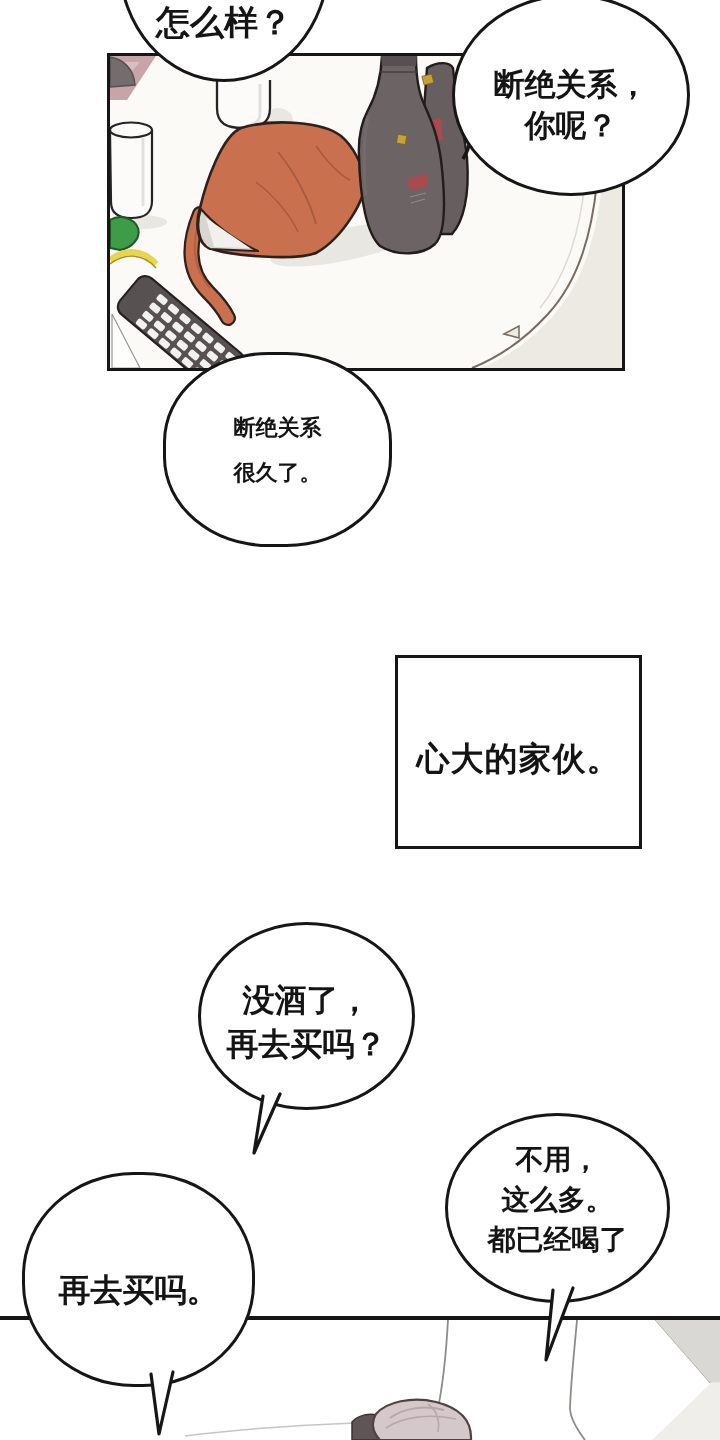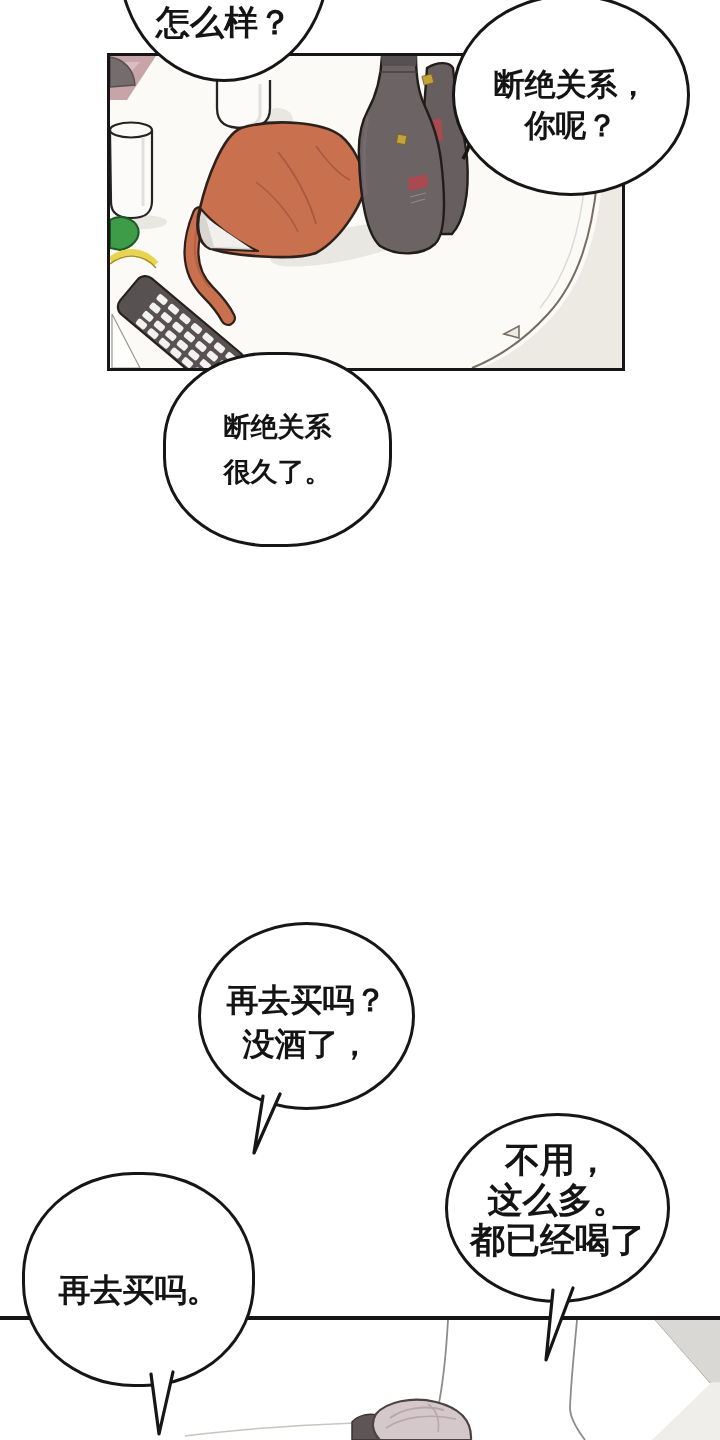--- a/index.html
+++ b/index.html
@@ -31,25 +31,25 @@
     position:absolute;background:#ffffff;border:3.5px solid #161616;
     display:flex;flex-direction:column;align-items:center;justify-content:center;
     text-align:center;z-index:2;box-sizing:border-box;font-weight:700;
   }
   .bubble .ln{display:block;white-space:nowrap;text-align:right;}
   #bubble-1{left:118px;top:-160px;width:212px;height:242px;border-radius:50%;
             justify-content:flex-end;padding-bottom:40px;font-size:34px;line-height:1;}
   #bubble-2{left:452px;top:-6px;width:238px;height:202px;border-radius:50%;
             font-size:31px;line-height:41px;padding-top:20px;}
   #bubble-3{left:163px;top:352px;width:229px;height:195px;border-radius:46%;
-            font-size:27px;line-height:45px;}
+            font-size:22px;line-height:45px;}
   #bubble-4{left:198px;top:922px;width:217px;height:188px;border-radius:50%;
             font-size:32px;line-height:44px;padding-top:12px;}
   #bubble-5{left:445px;top:1113px;width:225px;height:190px;border-radius:50%;
-            font-size:35px;line-height:40px;padding-bottom:16px;}
+            font-size:28px;line-height:40px;padding-bottom:16px;}
   #bubble-6{left:22px;top:1172px;width:233px;height:215px;border-radius:48%;
             font-size:32px;line-height:44px;padding-top:21px;}
   .tail{position:absolute;z-index:3;}
   #tail-4{left:245px;top:1090px;}
   #tail-5{left:538px;top:1284px;}
   #tail-6{left:142px;top:1366px;}
 </style>
 </head>
 <body>
 
@@ -150,20 +150,23 @@
         <path d="M270,16 L308,16" stroke="#47403F" stroke-width="1.5"></path>
         <path d="M258,60 C254,80 253,110 256,140" fill="none" stroke="#7B7274" stroke-width="3" opacity="0.6"></path>
         <rect x="287" y="79" width="9" height="9" fill="#C5A13C" stroke="#7A6120" stroke-width="0.8" transform="rotate(10 292 84)"></rect>
         <path d="M298,122 L317,118 L318,131 L299,135 Z" fill="#A84A50"></path>
         <path d="M300,141 L316,137 M301,147 L315,143" stroke="#8F8A87" stroke-width="1.2"></path>
         <path d="M346,35 C363,54 367,80 353,103" fill="none" stroke="#191514" stroke-width="3.5"></path>
       </g>
     </svg>
   </div>
 
+  <div id="narration-box">
+    <span>心大的家伙。</span>
+  </div>
 
   <div id="panel-divider"></div>
   <div id="panel-2">
     <svg width="720" height="120" viewBox="0 0 720 120">
       <g>
         <path d="M655,0 L720,0 L720,63 L710,63 Z" fill="#DAD8D4"></path>
         <path d="M655,0 L710,63" stroke="#B5B3AF" stroke-width="1"></path>
         <path d="M712,62 L720,62 L720,120 L652,120 Z" fill="#ECEAE6" opacity="0.8"></path>
       </g>
       <g fill="none" stroke="#8F8C88" stroke-width="1.8">
@@ -189,22 +192,22 @@
     <span class="ln">断绝关系，</span>
     <span class="ln">你呢？</span>
   </div>
 
   <div id="bubble-3" class="bubble">
     <span class="ln">断绝关系</span>
     <span class="ln">很久了。</span>
   </div>
 
   <div id="bubble-4" class="bubble">
+    <span class="ln">没酒了，</span>
     <span class="ln">再去买吗？</span>
-    <span class="ln">没酒了，</span>
   </div>
   <svg id="tail-4" class="tail" width="45" height="70" viewBox="0 0 45 70">
     <path d="M18,6 L9,63 L35,4" fill="#ffffff" stroke="#161616" stroke-width="3.2" stroke-linejoin="round" stroke-linecap="round"></path>
   </svg>
 
   <div id="bubble-5" class="bubble">
     <span class="ln">不用，</span>
     <span class="ln">这么多。</span>
     <span class="ln">都已经喝了</span>
   </div>

